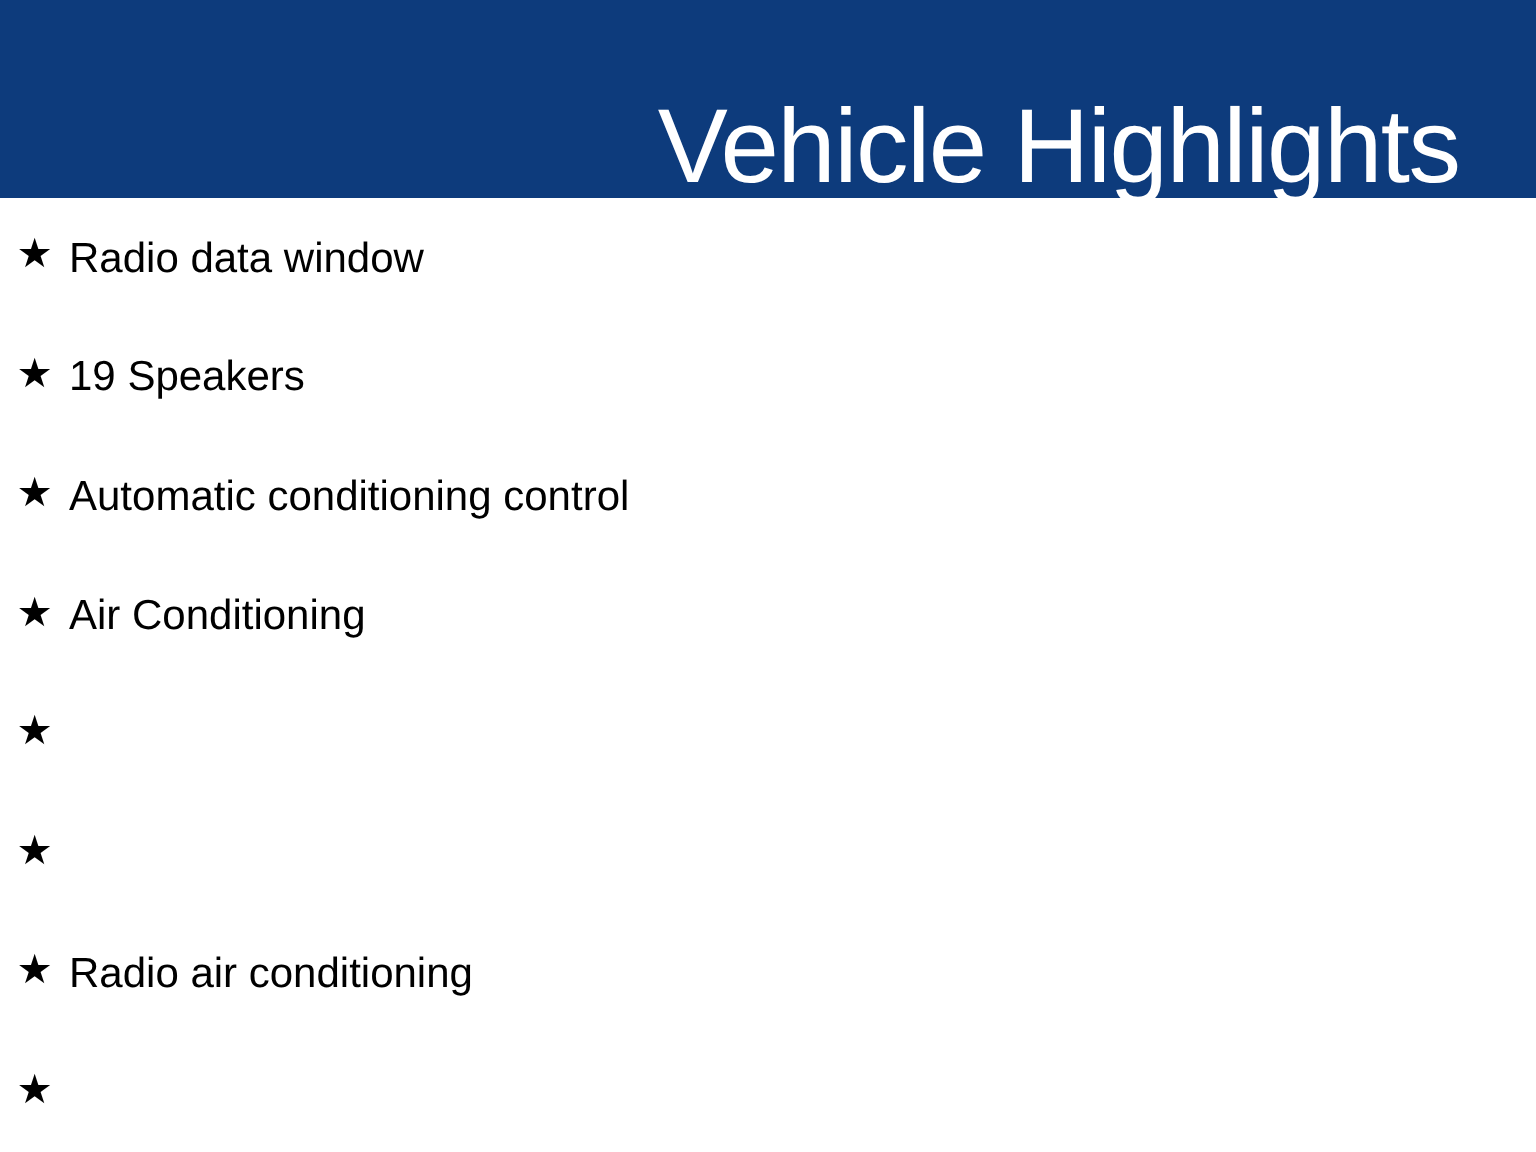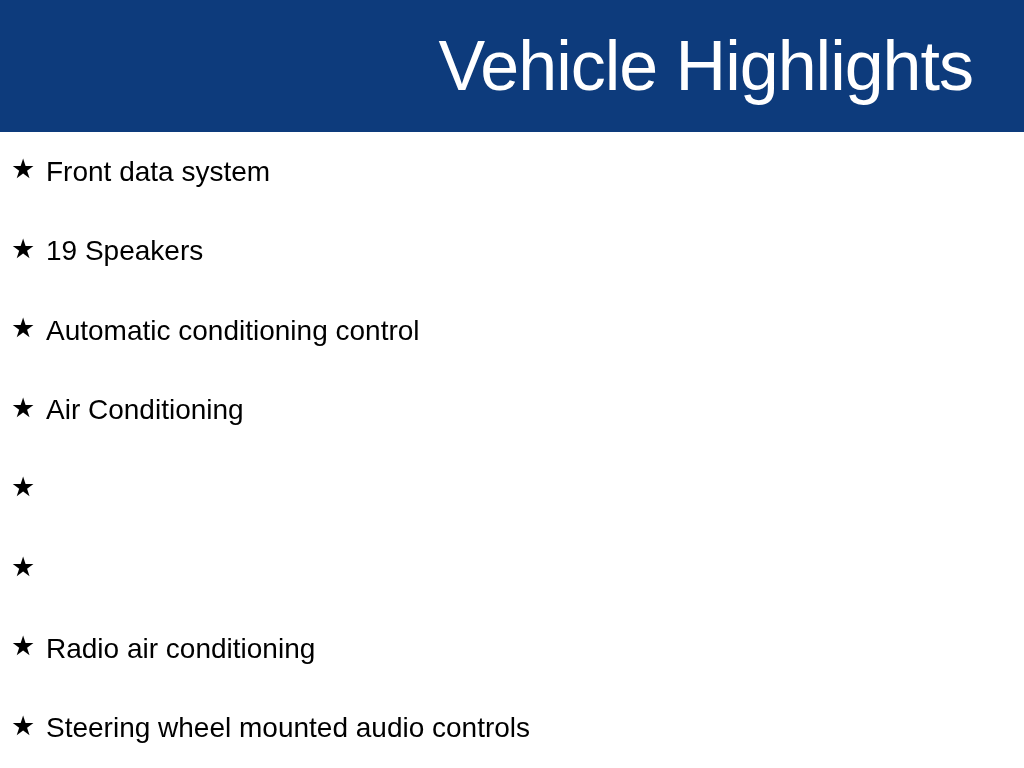--- a/index.html
+++ b/index.html
@@ -15,21 +15,21 @@
     font-family:"Liberation Sans", sans-serif;
     overflow:hidden;
   }
   .slide{
     width:1024px;height:768px;
     display:flex;flex-direction:column;
   }
   .title-bar{
     height:132px;flex:0 0 132px;
     background:var(--header-bg);
-    display:flex;align-items:center;justify-content:flex-end;
+    display:flex;align-items:flex-end;justify-content:flex-end;
     padding-right:51px;
   }
   .slide-title{
     color:var(--title-color);
     font-size:70px;
     font-weight:400;
     line-height:1;
     letter-spacing:-1px;
     white-space:nowrap;
   }
@@ -65,21 +65,21 @@
 
 <div class="slide">
 
   <div class="title-bar">
     <div class="slide-title">Vehicle Highlights</div>
   </div>
 
   <ul class="feature-list">
       <li class="item">
         <span class="star">★</span>
-        <span class="item-text">Front data system</span>
+        <span class="item-text">Radio data window</span>
       </li>
       <li class="item">
         <span class="star">★</span>
         <span class="item-text">19 Speakers</span>
       </li>
       <li class="item">
         <span class="star">★</span>
         <span class="item-text">Automatic conditioning control</span>
       </li>
       <li class="item">
@@ -91,17 +91,16 @@
       </li>
       <li class="item">
         <span class="star">★</span>
       </li>
       <li class="item">
         <span class="star">★</span>
         <span class="item-text">Radio air conditioning</span>
       </li>
       <li class="item">
         <span class="star">★</span>
-        <span class="item-text">Steering wheel mounted audio controls</span>
       </li>
     </ul>
 
 </div>
 
 </body></html>

